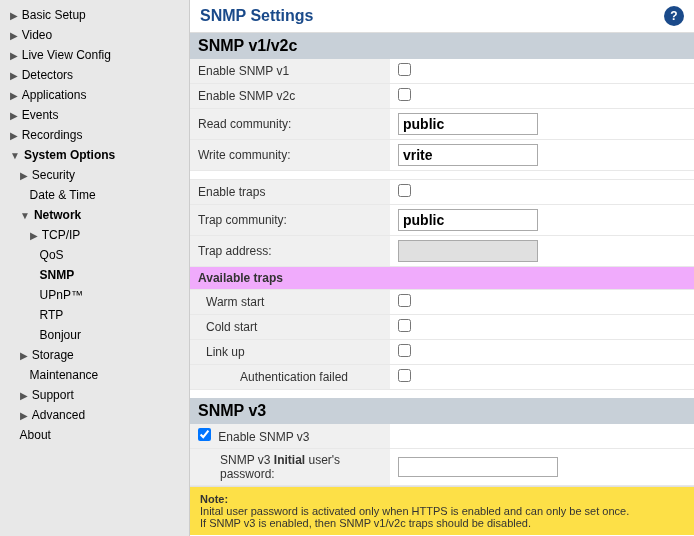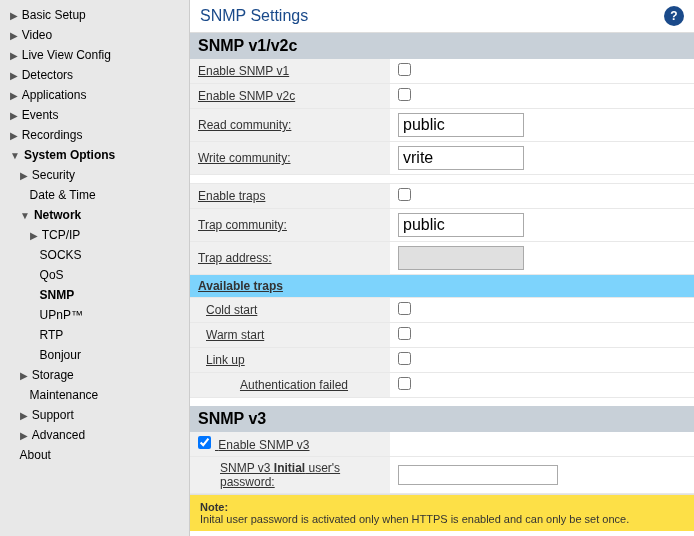--- a/index.html
+++ b/index.html
@@ -45,21 +45,21 @@
     .page-header {
       display: flex;
       align-items: center;
       justify-content: space-between;
       padding: 6px 10px;
       background: #fff;
       border-bottom: 1px solid #ddd;
     }
     .page-title {
       font-size: 16px;
-      font-weight: normal;
+      font-weight: bold;
       color: #1a4a8a;
     }
     .help-icon {
       width: 20px;
       height: 20px;
       background: #1a4a8a;
       border-radius: 50%;
       color: #fff;
       display: flex;
       align-items: center;
@@ -86,36 +86,36 @@
       border-bottom: 1px solid #e8e8e8;
     }
     .form-table td {
       padding: 4px 8px;
       vertical-align: middle;
     }
     .form-table td:first-child {
       width: 200px;
       background: #f0f0f0;
       color: #333;
-      text-decoration: underline;
     }
     .form-table td:last-child {
       background: #fff;
     }
     .form-table tr.spacer td {
       height: 8px;
       background: #fff;
     }
     
     input[type="text"] {
-      width: 126px;
+      width: 140px;
       padding: 2px 4px;
       border: 1px solid #aaa;
-      font-size: 16px;
-      background: #fff;
+      font-size: 14px;
+      background: #fff;
+      font-weight: bold;
     }
     input[type="text"].disabled-input {
       background: #e0e0e0;
     }
     input[type="checkbox"] {
       cursor: pointer;
     }
     
     
     .trap-row td:first-child {
@@ -207,24 +207,20 @@
     <div class="sidebar-item sidebar-child bold">
       <span class="arrow">▼</span>
       <span>Network</span>
     </div>
     <div class="sidebar-item sidebar-child2">
       <span class="arrow">▶</span>
       <span>TCP/IP</span>
     </div>
     <div class="sidebar-item sidebar-child2">
       <span class="arrow">&nbsp;&nbsp;</span>
-      <span>SOCKS</span>
-    </div>
-    <div class="sidebar-item sidebar-child2">
-      <span class="arrow">&nbsp;&nbsp;</span>
       <span>QoS</span>
     </div>
     <div class="sidebar-item sidebar-child2 current">
       <span class="arrow">&nbsp;&nbsp;</span>
       <span>SNMP</span>
     </div>
     <div class="sidebar-item sidebar-child2">
       <span class="arrow">&nbsp;&nbsp;</span>
       <span>UPnP™</span>
     </div>
@@ -293,28 +289,28 @@
       </tr>
       <tr>
         <td>Trap community:</td>
         <td><input type="text" value="public" style=""></td>
       </tr>
       <tr>
         <td>Trap address:</td>
         <td><input type="text" class="disabled-input" value="" style=""></td>
       </tr>
       <tr>
-        <td colspan="2" style="background:#7dd3fc; font-weight:bold; padding:4px 8px;">Available traps</td>
+        <td colspan="2" style="background:#f0abfc; font-weight:bold; padding:4px 8px;">Available traps</td>
+      </tr>
+      <tr class="trap-row">
+        <td style="padding-left:16px;">Warm start</td>
+        <td><input type="checkbox" style=""></td>
       </tr>
       <tr class="trap-row">
         <td style="padding-left:16px;">Cold start</td>
-        <td><input type="checkbox" style=""></td>
-      </tr>
-      <tr class="trap-row">
-        <td style="padding-left:16px;">Warm start</td>
         <td><input type="checkbox" style=""></td>
       </tr>
       <tr class="trap-row">
         <td style="padding-left:16px;">Link up</td>
         <td><input type="checkbox" style=""></td>
       </tr>
       <tr class="trap-row">
         <td style="padding-left:16px;text-align:center;">Authentication failed</td>
         <td><input type="checkbox" style=""></td>
       </tr>
@@ -338,20 +334,21 @@
         <td>
           <input type="password" value="" style="">
         </td>
       </tr>
     </tbody>
       </table>
 
     <div class="snmp-v3-note">
       <strong>Note:</strong><br>
       <span>Inital user password is activated only when HTTPS is enabled and can only be set once.</span><br>
+      <span>If SNMP v3 is enabled, then SNMP v1/v2c traps should be disabled.</span>
     </div>
 
     <div class="button-bar">
       <button class="btn">Save</button>
       <button class="btn">Reset</button>
     </div>
   </div>
 </div>
 
 </body></html>

